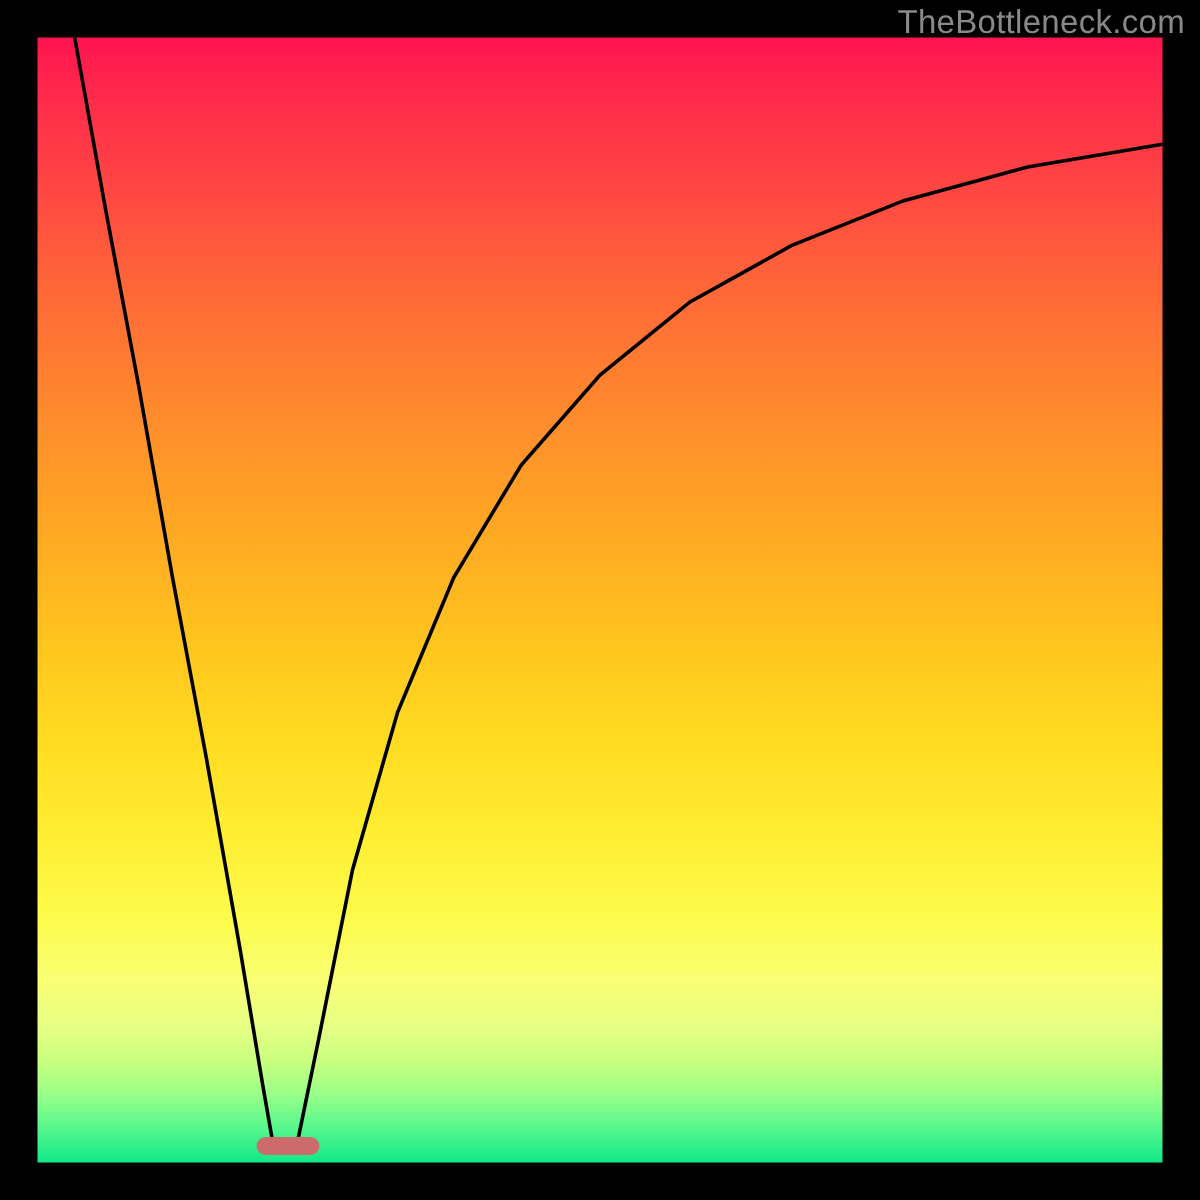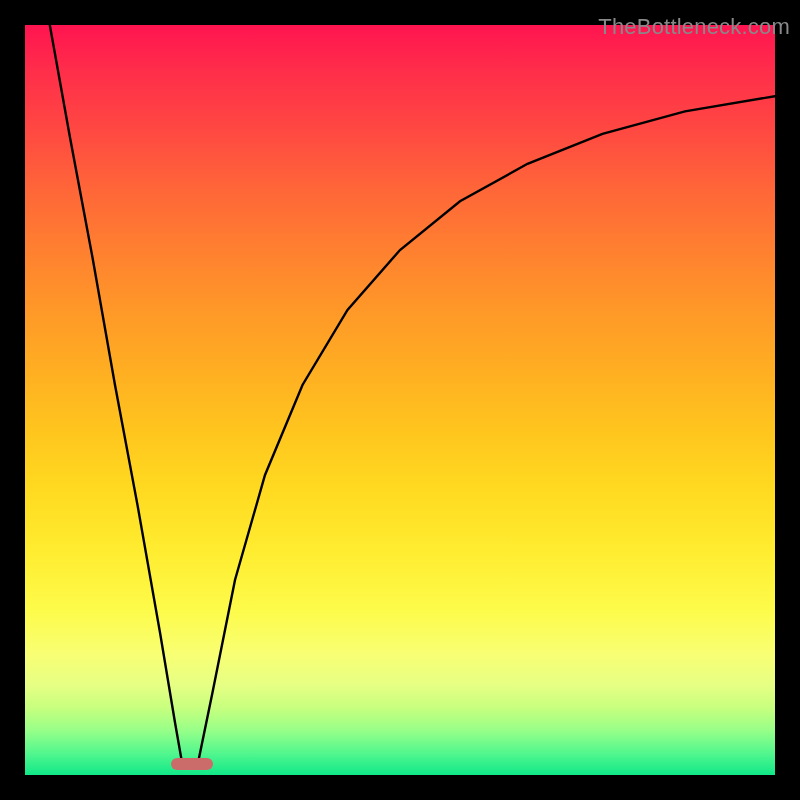--- a/index.html
+++ b/index.html
@@ -57,21 +57,20 @@
   }
   .watermark {
     position: absolute;
     top: 2px;
     right: 10px;
     font-family: Arial, Helvetica, sans-serif;
     font-size: 22px;
     color: #88898a;
     letter-spacing: 0.2px;
     user-select: none;
-    margin-top: 12px;
   }
 </style>
 </head>
 <body>
 
 <div class="stage">
   <div class="plot">
     <svg class="curve" viewBox="0 0 750 750" preserveAspectRatio="none">
       <path fill="none" stroke="#000" stroke-width="2.4" stroke-linecap="round" d="M24.8 0.0 L45.0 112.5 L67.5 232.5 L90.0 360.0 L112.5 480.0 L135.0 607.5 L150.0 697.5 L157.5 740.3 L172.5 740.3 L187.5 667.5 L210.0 555.0 L240.0 450.0 L277.5 360.0 L322.5 285.0 L375.0 225.0 L435.0 176.3 L502.5 138.8 L577.5 108.8 L660.0 86.3 L750.0 71.2"></path>
     </svg>

